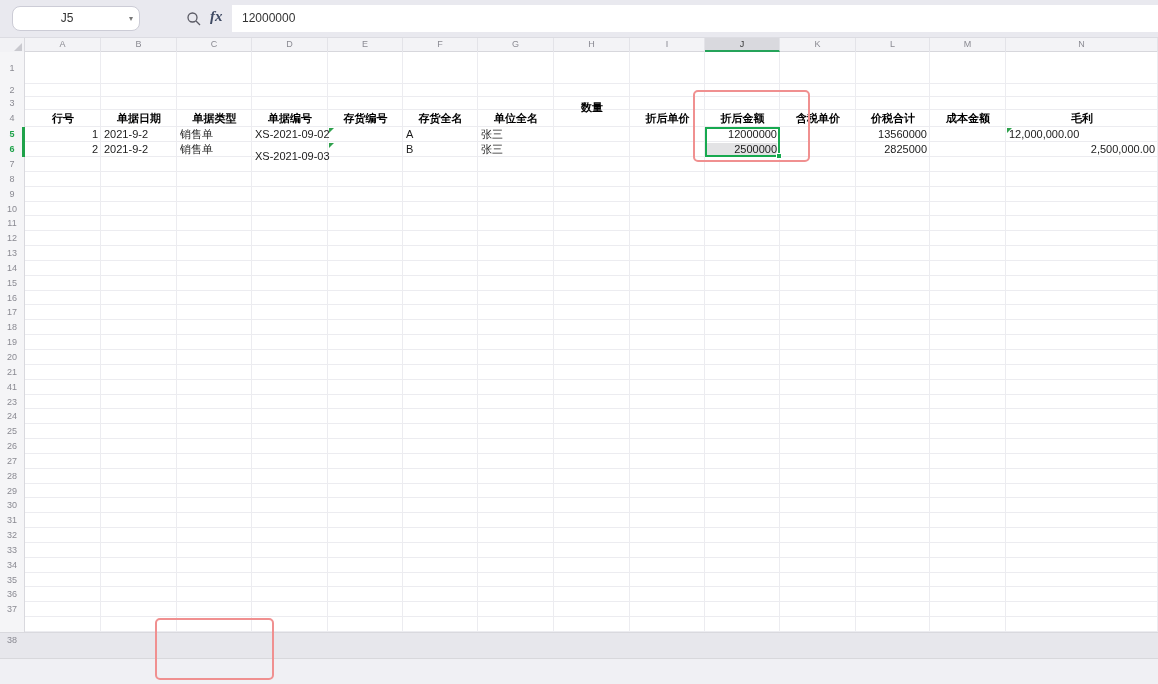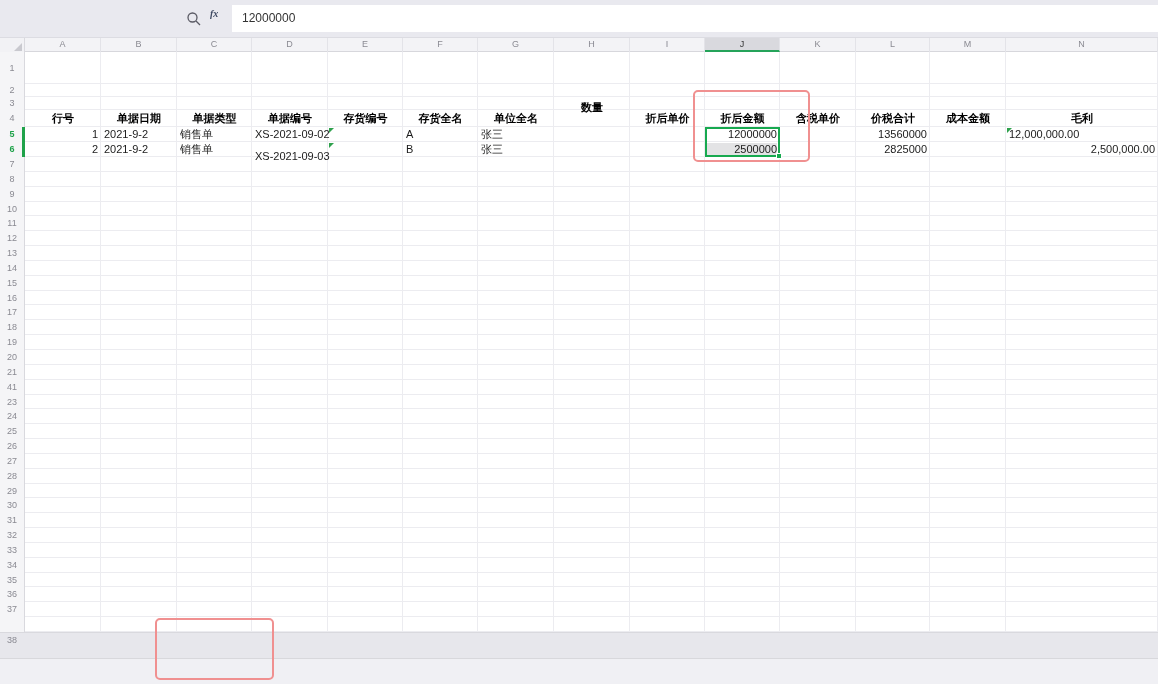--- a/index.html
+++ b/index.html
@@ -5,21 +5,21 @@
   html,body{margin:0;padding:0;}
   body{width:1158px;height:684px;position:relative;overflow:hidden;background:#fff;
        font-family:"Liberation Sans","DejaVu Sans",sans-serif;}
   .abs{position:absolute;}
   
   #formula-bar{left:0;top:0;width:1158px;height:38px;background:#e9e9ef;border-bottom:1px solid #dcdce2;box-sizing:border-box;}
   #name-box{left:12px;top:6px;width:128px;height:25px;background:#fff;border:1px solid #ccccd6;border-radius:8px;box-sizing:border-box;}
   #name-box .ref{position:absolute;left:0;right:18px;top:0;height:23px;line-height:23px;text-align:center;font-size:12px;color:#333;}
   #name-box .caret{position:absolute;right:6px;top:0;height:23px;line-height:23px;font-size:8px;color:#777;}
   #zoom-icon{left:186px;top:11px;width:16px;height:16px;}
-  #fx-label{left:210px;top:8px;font-family:"Liberation Serif",serif;font-style:italic;font-weight:bold;font-size:10px;color:#3f4a63;}
+  #fx-label{left:210px;top:8px;font-family:"Liberation Serif",serif;font-style:italic;font-weight:bold;font-size:15px;color:#3f4a63;}
   #formula-input{left:232px;top:5px;width:926px;height:27px;background:#fff;font-size:12px;color:#333;line-height:27px;padding-left:10px;box-sizing:border-box;}
   
   #col-strip{left:0;top:38px;width:1158px;height:14px;background:#f3f3f6;border-bottom:1px solid #d7d7dc;box-sizing:border-box;}
   #corner{left:0;top:38px;width:25px;height:14px;background:#f2f2f5;border-right:1px solid #d9d9de;box-sizing:border-box;}
   #corner::after{content:"";position:absolute;right:2px;bottom:1px;width:0;height:0;border-left:8px solid transparent;border-bottom:8px solid #c9c9cf;}
   #row-strip{left:0;top:52px;width:25px;height:580px;background:#f5f5f7;border-right:1px solid #d9d9de;box-sizing:border-box;}
   .colh{position:absolute;top:38px;height:14px;line-height:13px;text-align:center;font-size:9px;color:#8a8a92;border-right:1px solid #e3e3e8;box-sizing:border-box;z-index:2;}
   .colh.sel{background:#d9d9de;border-bottom:2px solid #25a35a;color:#333;}
   .rowh{position:absolute;left:0;width:24px;text-align:center;font-size:9px;color:#8a8a92;z-index:2;}
   .rowh.sel{color:#1fa24a;font-weight:bold;}
@@ -40,20 +40,24 @@
   #note-tab{left:155px;top:618px;width:115px;height:58px;}
   
   #tabbar{left:0;top:632px;width:1158px;height:26px;background:#e7e7ec;border-top:1px solid #d9d9de;box-sizing:border-box;}
   
   #statusbar{left:0;top:658px;width:1158px;height:26px;background:#f0f0f4;border-top:1px solid #d8d8dc;box-sizing:border-box;}
 </style>
 </head>
 <body>
 
 <div class="abs" id="formula-bar">
+  <div class="abs" id="name-box">
+    <span class="ref">J5</span>
+    <span class="caret">▾</span>
+  </div>
   <svg class="abs" id="zoom-icon" viewBox="0 0 16 16">
     <circle cx="6.5" cy="6.5" r="4.5" fill="none" stroke="#5a5a64" stroke-width="1.3"></circle>
     <line x1="10" y1="10" x2="14" y2="14" stroke="#5a5a64" stroke-width="1.3"></line>
   </svg>
   <span class="abs" id="fx-label">fx</span>
   <div class="abs" id="formula-input">12000000</div>
 </div>
 
 <div class="abs" id="col-strip"></div>
 <div class="abs" id="corner"></div>

